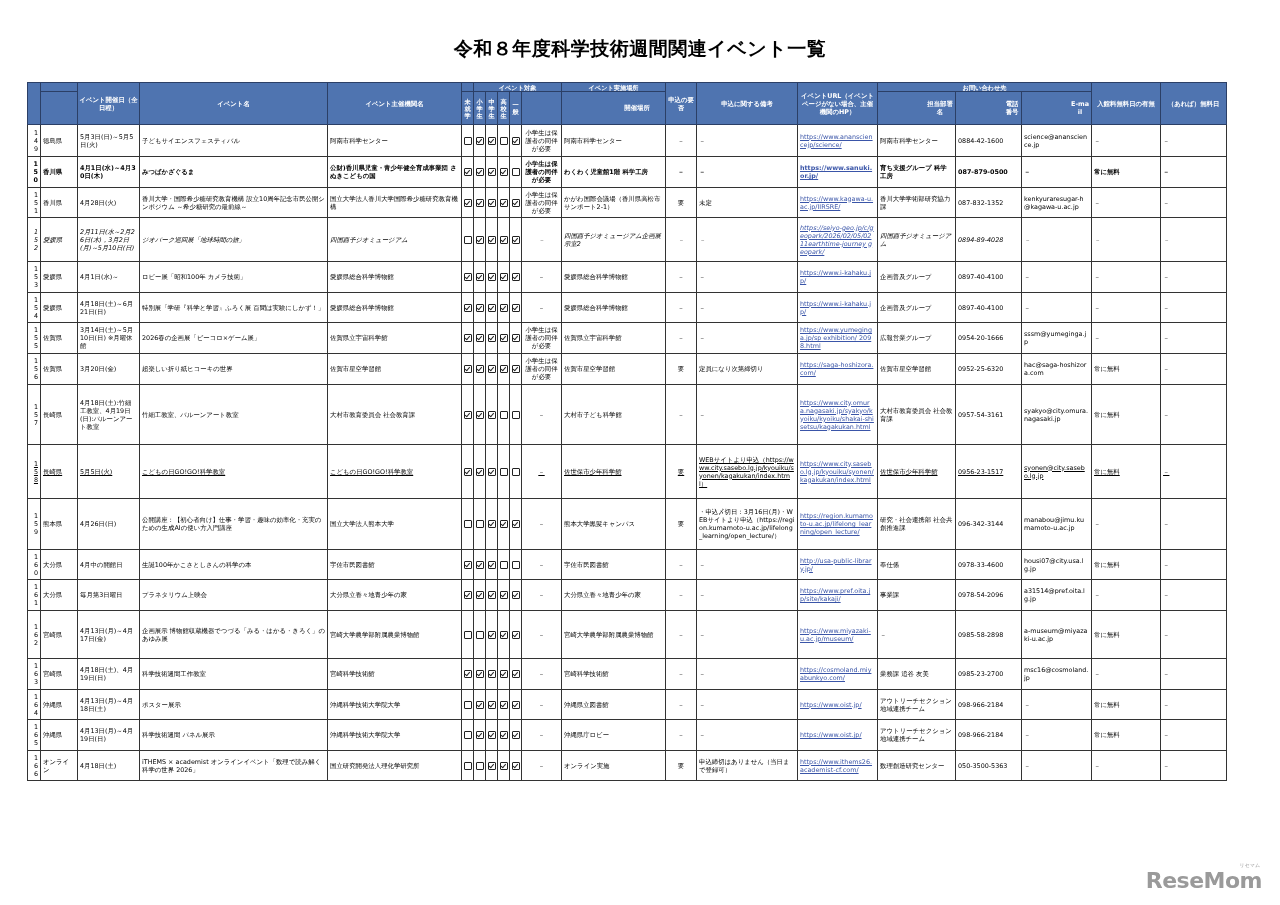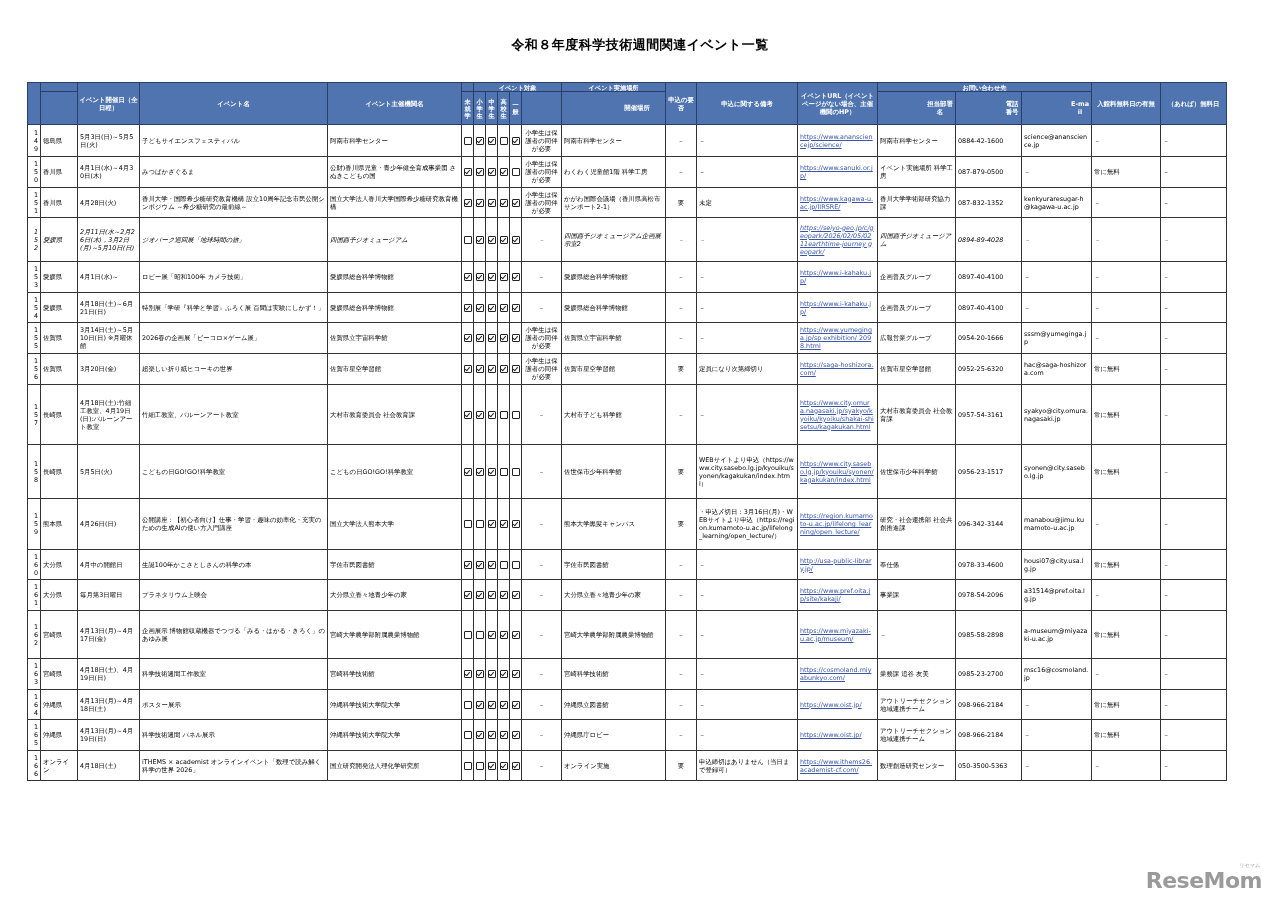--- a/index.html
+++ b/index.html
@@ -1,19 +1,19 @@
 <!DOCTYPE html>
 <html><head>
 <meta charset="utf-8">
 <style>
   html, body { margin:0; padding:0; background:#ffffff; }
   body { width:1280px; height:905px; position:relative; overflow:hidden;
          font-family: "DejaVu Sans", "Liberation Sans", sans-serif; color:#000; }
   .title { position:absolute; left:0; width:1280px; top:36px; text-align:center;
-           font-weight:bold; font-size:13px; letter-spacing:0.5px; }
+           font-weight:bold; font-size:19px; letter-spacing:0.5px; }
   table.ev { position:absolute; left:27px; top:82px; border-collapse:collapse;
              table-layout:fixed; width:1199px; }
   table.ev td, table.ev th { border:1px solid #333; padding:0 2px; font-size:6.4px;
              line-height:8px; overflow:hidden; vertical-align:middle; word-break:break-all; }
   table.ev th { background:#4f74b0; color:#fff; font-weight:bold; text-align:center;
              border-color:#2b3f66; padding:0 1px; }
   table.ev th.grp { height:8px; font-size:6.2px; line-height:7px; }
   table.ev th.sub { height:24px;padding-left:48px; }
   table.ev th.vert { font-size:6.2px; line-height:7px; padding:0; }
   td.num { text-align:right; padding-right:1px; font-size:5.8px; }
@@ -104,37 +104,37 @@
     <td class="c">－</td>
     <td>－</td>
     <td><a class="url">https://www.anansciencejp/science/</a></td>
     <td>阿南市科学センター</td>
     <td>0884-42-1600</td>
     <td>science@ananscience.jp</td>
     <td>－</td>
     <td>－</td>
   </tr>
 
-  <tr style="height: 31px;">
+  <tr style="height: 31px; font-weight: bold;">
     <td class="num">150</td>
     <td>香川県</td>
     <td>4月1日(水)～4月30日(木)</td>
     <td>みつばかざぐるま</td>
     <td>公財)香川県児童・青少年健全育成事業団 さぬきこどもの国</td>
     <td class="chk"><span class="box on"></span></td>
     <td class="chk"><span class="box on"></span></td>
     <td class="chk"><span class="box on"></span></td>
     <td class="chk"><span class="box on"></span></td>
     <td class="chk"><span class="box"></span></td>
     <td class="c">小学生は保護者の同伴が必要</td>
     <td>わくわく児童館1階 科学工房</td>
     <td class="c">－</td>
     <td>－</td>
     <td><a class="url">https://www.sanuki.or.jp/</a></td>
-    <td>イベント実施場所 科学工房</td>
+    <td>育ち支援グループ 科学工房</td>
     <td>087-879-0500</td>
     <td>－</td>
     <td>常に無料</td>
     <td>－</td>
   </tr>
 
   <tr style="height: 30px;">
     <td class="num">151</td>
     <td>香川県</td>
     <td>4月28日(火)</td>
@@ -288,21 +288,21 @@
     <td class="c">－</td>
     <td>－</td>
     <td><a class="url">https://www.city.omura.nagasaki.jp/syakyo/kyoiku/kyoiku/shakai-shisetsu/kagakukan.html</a></td>
     <td>大村市教育委員会 社会教育課</td>
     <td>0957-54-3161</td>
     <td>syakyo@city.omura.nagasaki.jp</td>
     <td>常に無料</td>
     <td>－</td>
   </tr>
 
-  <tr style="height: 54px;">
+  <tr style="height: 54px; text-decoration: underline;">
     <td class="num">158</td>
     <td>長崎県</td>
     <td>5月5日(火)</td>
     <td>こどもの日GO!GO!科学教室</td>
     <td>こどもの日GO!GO!科学教室</td>
     <td class="chk"><span class="box on"></span></td>
     <td class="chk"><span class="box on"></span></td>
     <td class="chk"><span class="box on"></span></td>
     <td class="chk"><span class="box"></span></td>
     <td class="chk"><span class="box"></span></td>

